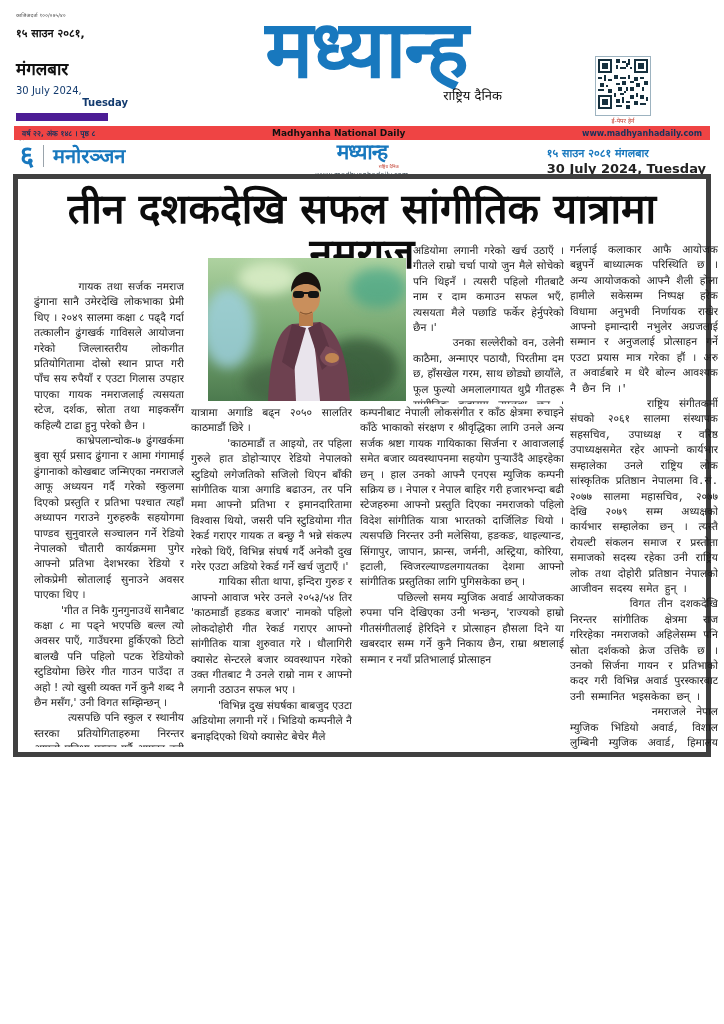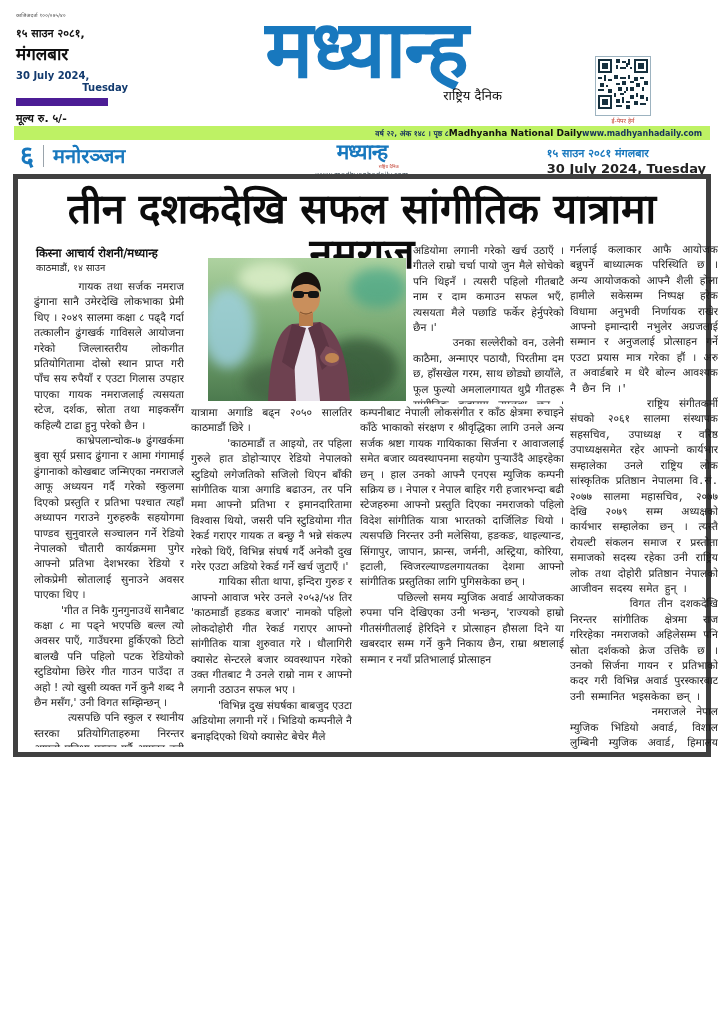--- a/index.html
+++ b/index.html
@@ -4,37 +4,37 @@
 <style>
   html,body{margin:0;padding:0;}
   body{width:724px;height:1024px;background:#e9e9e9;}
   .page{position:relative;width:724px;height:1024px;background:#ffffff;overflow:hidden;
         font-family:"DejaVu Sans", sans-serif;color:#1c1c1c;}
 
   
   .issue-box{position:absolute;left:16px;top:12px;width:112px;}
   .reg{font-size:5px;color:#444;letter-spacing:.2px;}
   .np-date{font-size:11px;font-weight:bold;margin-top:7px;color:#111;}
-  .weekday-np{font-size:17px;font-weight:bold;margin-top:2px;color:#111;}
-  .en-date{font-size:10px;font-weight:bold;margin-top:5px;color:#123a6e;}
+  .weekday-np{font-size:17px;font-weight:bold;margin-top:17px;color:#111;}
+  .en-date{font-size:10px;font-weight:normal;margin-top:5px;color:#123a6e;}
   .en-day{font-size:10px;font-weight:bold;color:#123a6e;margin-top:1px;text-align:right;}
   .price{font-size:11px;font-weight:bold;color:#111;border-top:8px solid #4c1d95;
          margin-top:5px;padding-top:4px;width:92px;}
 
   .logo-block{position:absolute;left:148px;top:8px;width:436px;text-align:center;}
   .logo{font-size:80px;line-height:1.05;color:#1878be;font-weight:bold;letter-spacing:-2px;}
   .tagline{font-size:13px;color:#111;text-align:right;padding-right:82px;margin-top:-6px;}
 
   .qr-block{position:absolute;left:593px;top:56px;width:60px;text-align:center;}
   .qr-frame{border:1px solid #9db3c0;padding:2px;background:#fff;display:inline-block;}
   .qr-caption{font-size:6px;color:#c0392b;margin-top:1px;}
 
   
-  .info-bar{position:absolute;left:14px;top:126px;width:696px;height:14px;background:#bef264;
-            display:flex;justify-content:flex-end;align-items:center;padding:0 8px;box-sizing:border-box;}
+  .info-bar{position:absolute;left:14px;top:126px;width:696px;height:14px;background:#ef4444;
+            display:flex;justify-content:space-between;align-items:center;padding:0 8px;box-sizing:border-box;}
   .info-left{font-size:7.5px;font-weight:bold;color:#16325c;}
   .info-center{font-size:9px;font-weight:bold;color:#111;}
   .info-right{font-size:8px;font-weight:bold;color:#16325c;}
 
   
   .section-bar{position:absolute;left:14px;top:142px;width:696px;height:30px;}
   .sec-left{position:absolute;left:6px;top:0;display:flex;align-items:center;gap:9px;}
   .page-num{font-size:27px;font-weight:bold;color:#1878be;line-height:1;}
   .sec-divider{width:1px;height:22px;background:#9aa4ac;}
   .section-title{font-size:20px;font-weight:bold;color:#1878be;}
@@ -170,24 +170,20 @@
     </div>
     <div class="sec-right">
       <div class="sec-date-np">१५ साउन २०८१ मंगलबार</div>
       <div class="sec-date-en">30 July 2024, Tuesday</div>
     </div>
   </div>
 
   <div class="article-box">
     <h1 class="headline">तीन दशकदेखि सफल सांगीतिक यात्रामा नमराज</h1>
 
-    <div class="byline-block">
-      <div class="byline-name">किस्ना आचार्य रोशनी/मध्यान्ह</div>
-      <div class="byline-place">काठमाडौं, १४ साउन</div>
-    </div>
 
     <div class="col col-left">        गायक तथा सर्जक नमराज ढुंगाना सानै उमेरदेखि लोकभाका प्रेमी थिए । २०४९ सालमा कक्षा ८ पढ्दै गर्दा तत्कालीन ढुंगखर्क गाविसले आयोजना गरेको जिल्लास्तरीय लोकगीत प्रतियोगितामा दोस्रो स्थान प्राप्त गरी पाँच सय रुपैयाँ र एउटा गिलास उपहार पाएका गायक नमराजलाई त्यसयता स्टेज, दर्शक, स्रोता तथा माइकसँग कहिल्यै टाढा हुनु परेको छैन ।
         काभ्रेपलान्चोक-७ ढुंगखर्कमा बुवा सूर्य प्रसाद ढुंगाना र आमा गंगामाई ढुंगानाको कोखबाट जन्मिएका नमराजले आफू अध्ययन गर्दै गरेको स्कुलमा दिएको प्रस्तुति र प्रतिभा पश्चात त्यहाँ अध्यापन गराउने गुरुहरुकै सहयोगमा पाण्डव सुनुवारले सञ्चालन गर्ने रेडियो नेपालको चौतारी कार्यक्रममा पुगेर आफ्नो प्रतिभा देशभरका रेडियो र लोकप्रेमी स्रोतालाई सुनाउने अवसर पाएका थिए ।
         'गीत त निकै गुनगुनाउथें सानैबाट कक्षा ८ मा पढ्ने भएपछि बल्ल त्यो अवसर पाएँ, गाउँघरमा हुर्किएको ठिटो बालखै पनि पहिलो पटक रेडियोको स्टुडियोमा छिरेर गीत गाउन पाउँदा त अहो ! त्यो खुसी व्यक्त गर्ने कुनै शब्द नै छैन मसँग,' उनी विगत सम्झिन्छन् ।
         त्यसपछि पनि स्कुल र स्थानीय स्तरका प्रतियोगिताहरुमा निरन्तर आफ्नो प्रतिभा प्रस्तुत गर्दै आएका उनी एसएलसीपछिको बाँकी अध्ययनका लागि र आफ्नो सांगीतिक</div>
 
     <div class="photo">
       <svg width="198" height="143" viewBox="0 0 198 143">
         <defs>
           <linearGradient id="bgGrad" x1="0" y1="0" x2="0" y2="1">

